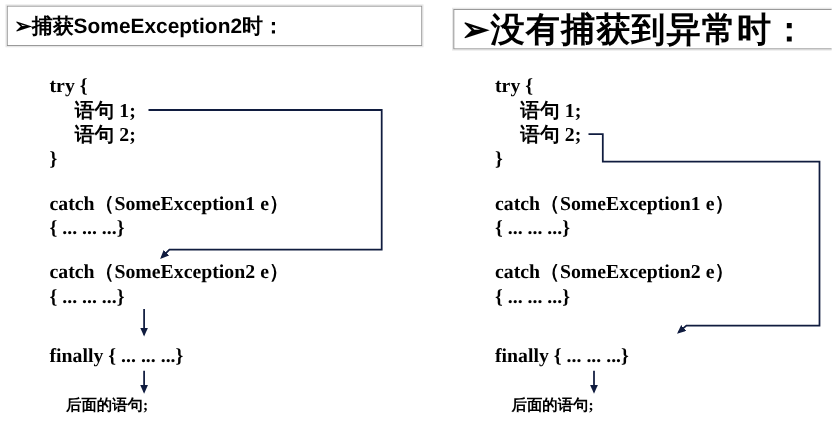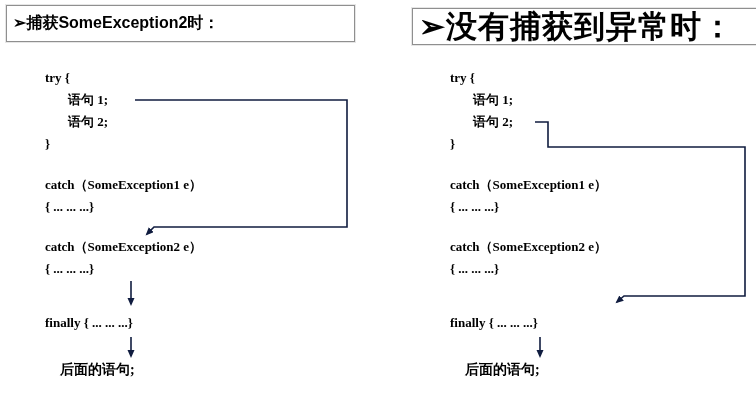--- a/index.html
+++ b/index.html
@@ -10,25 +10,25 @@
   }
   .hdr {
     position:absolute; background:#ffffff;
     border:1px solid #8f8f8f;
     outline:1px solid #e6e6e6;
     font-family:"Liberation Sans", sans-serif;
     font-weight:bold; color:#000;
     display:flex; align-items:center;
     padding:0 6px; white-space:nowrap;
   }
-  .hdr-left  { left:6px;  top:5px;  width:349px; height:37px; font-size:16px; }
+  .hdr-left  { left:6px;  top:5px;  width:378px; height:37px; font-size:19px; }
   .hdr-right { left:412px; top:8px; width:383px; height:37px; font-size:31px; letter-spacing:1px; }
   .code {
     position:absolute; font-family:"Liberation Serif", serif;
-    font-weight:bold; font-size:13px; line-height:20px;
+    font-weight:bold; font-size:18px; line-height:20px;
     color:#000; white-space:pre;
   }
   .after { font-size:14px; }
   svg.arrows {
     position:absolute; left:0; top:0; width:756px; height:400px;
     pointer-events:none;
   }
   svg.arrows path { fill:none; stroke:#101c3f; stroke-width:1.6; }
 </style>
 </head>

